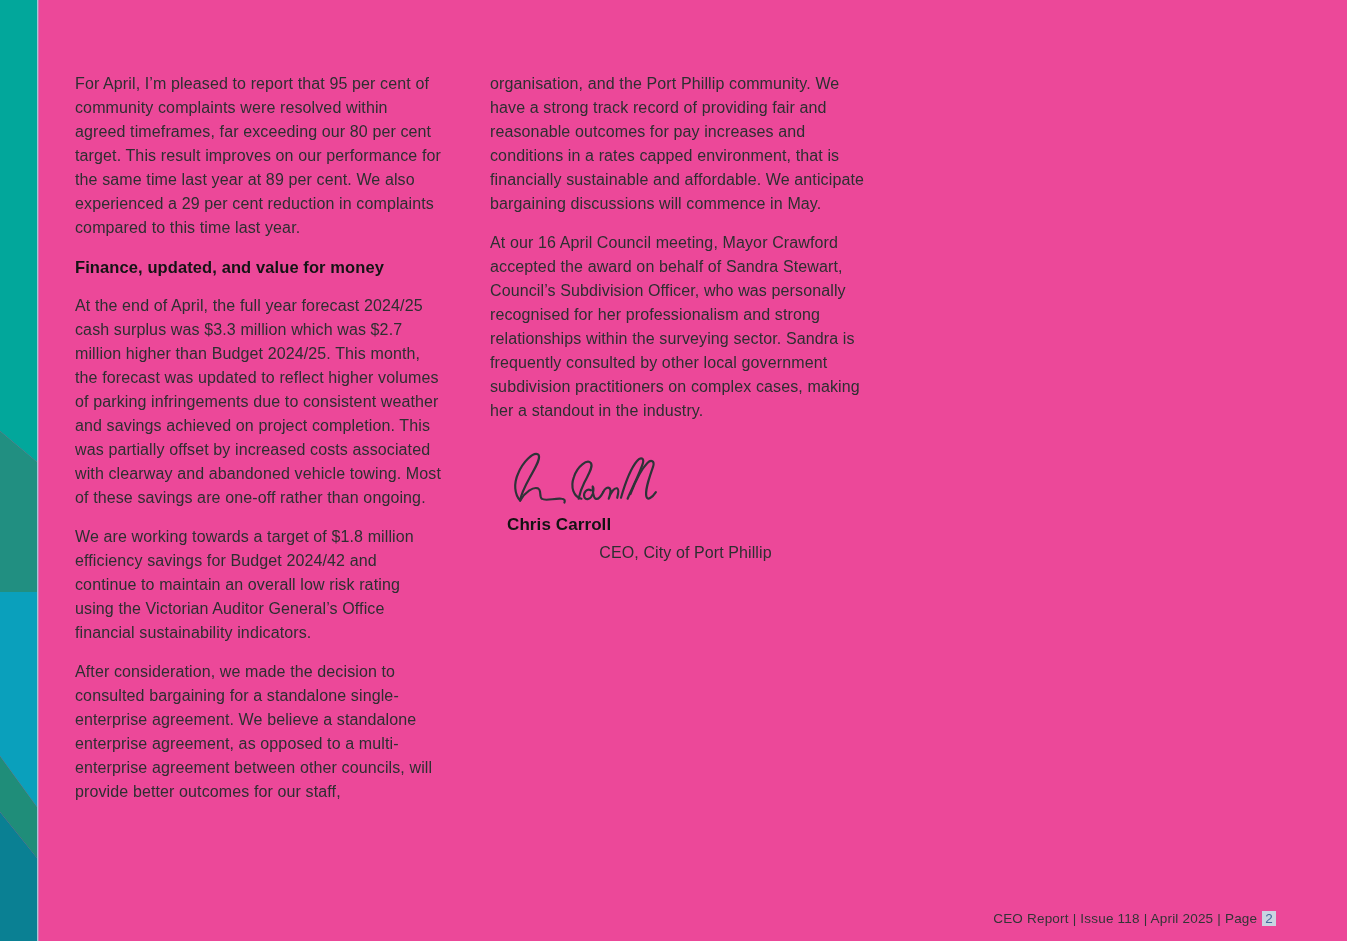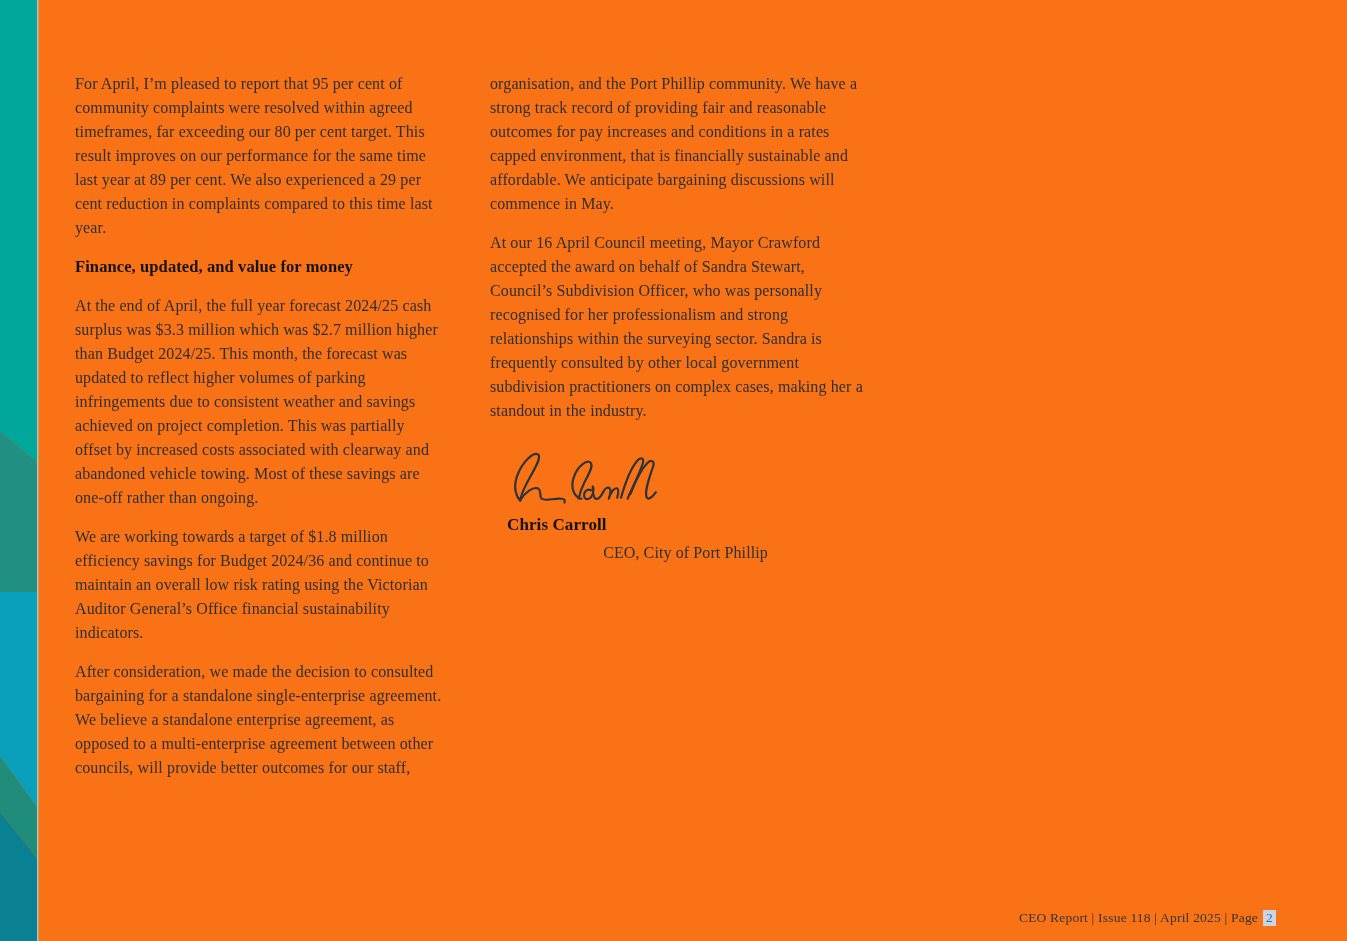--- a/index.html
+++ b/index.html
@@ -4,21 +4,21 @@
 <style>
   * { margin: 0; padding: 0; box-sizing: border-box; }
   html, body { width: 1347px; height: 941px; }
   body {
     background: #ffffff;
     font-family: "Liberation Sans", sans-serif;
     position: relative;
     overflow: hidden;
     color: #2d2f31;
   }
-  .canvas { position: absolute; inset: 0; background: #f97316; font-family: Liberation Serif, serif; }
+  .canvas { position: absolute; inset: 0; background: #ec4899; }
 
   
   .sidebar {
     position: absolute;
     left: 0; top: 0;
     width: 39px; height: 941px;
     display: block;
   }
 
   
@@ -97,21 +97,21 @@
     <polygon points="0,812 37,858 37,941 0,941" fill="#0A8093"></polygon>
     <rect x="37" y="0" width="1.4" height="941" opacity="0.85" fill="#9fdbe0"></rect>
   </svg>
 
   <main class="content">
 
     <section class="col col-left">
       <p class="para">For April, I’m pleased to report that 95 per cent of community complaints were resolved within agreed timeframes, far exceeding our 80 per cent target. This result improves on our performance for the same time last year at 89 per cent. We also experienced a 29 per cent reduction in complaints compared to this time last year.</p>
       <h2 class="heading">Finance, updated, and value for money</h2>
       <p class="para">At the end of April, the full year forecast 2024/25 cash surplus was $3.3 million which was $2.7 million higher than Budget 2024/25. This month, the forecast was updated to reflect higher volumes of parking infringements due to consistent weather and savings achieved on project completion. This was partially offset by increased costs associated with clearway and abandoned vehicle towing. Most of these savings are one-off rather than ongoing.</p>
-      <p class="para">We are working towards a target of $1.8 million efficiency savings for Budget 2024/36 and continue to maintain an overall low risk rating using the Victorian Auditor General’s Office financial sustainability indicators.</p>
+      <p class="para">We are working towards a target of $1.8 million efficiency savings for Budget 2024/42 and continue to maintain an overall low risk rating using the Victorian Auditor General’s Office financial sustainability indicators.</p>
       <p class="para">After consideration, we made the decision to consulted bargaining for a standalone single-enterprise agreement. We believe a standalone enterprise agreement, as opposed to a multi-enterprise agreement between other councils, will provide better outcomes for our staff,</p>
     </section>
 
     <section class="col col-right">
       <p class="para">organisation, and the Port Phillip community. We have a strong track record of providing fair and reasonable outcomes for pay increases and conditions in a rates capped environment, that is financially sustainable and affordable. We anticipate bargaining discussions will commence in May.</p>
       <p class="para">At our 16 April Council meeting, Mayor Crawford accepted the award on behalf of Sandra Stewart, Council’s Subdivision Officer, who was personally recognised for her professionalism and strong relationships within the surveying sector. Sandra is frequently consulted by other local government subdivision practitioners on complex cases, making her a standout in the industry.</p>
 
       <div class="sig-block">
         <svg class="signature-svg" viewBox="0 0 170 70">
           <g fill="none" stroke="#2e3338" stroke-width="2.3" stroke-linecap="round" stroke-linejoin="round">

